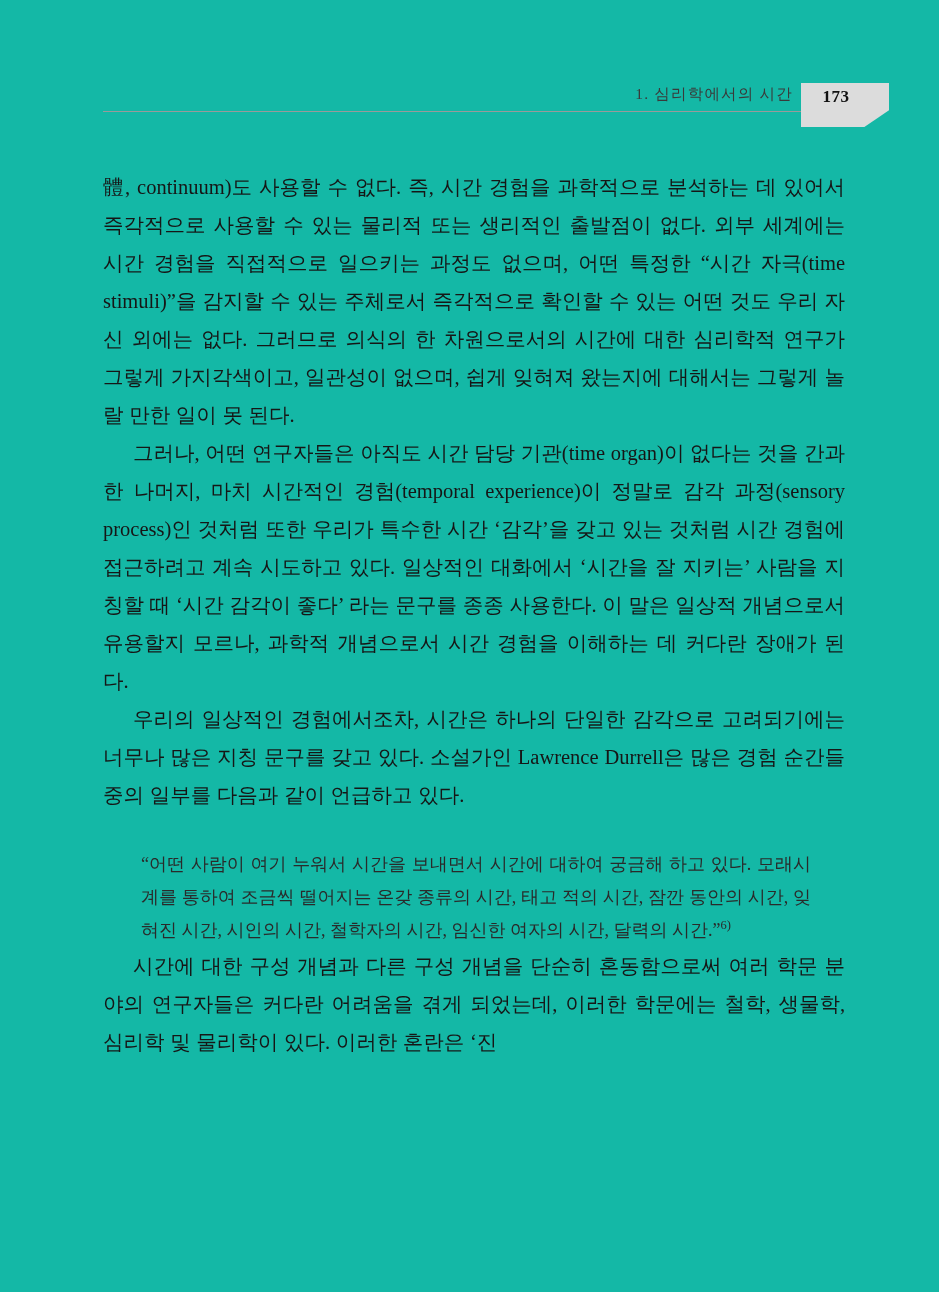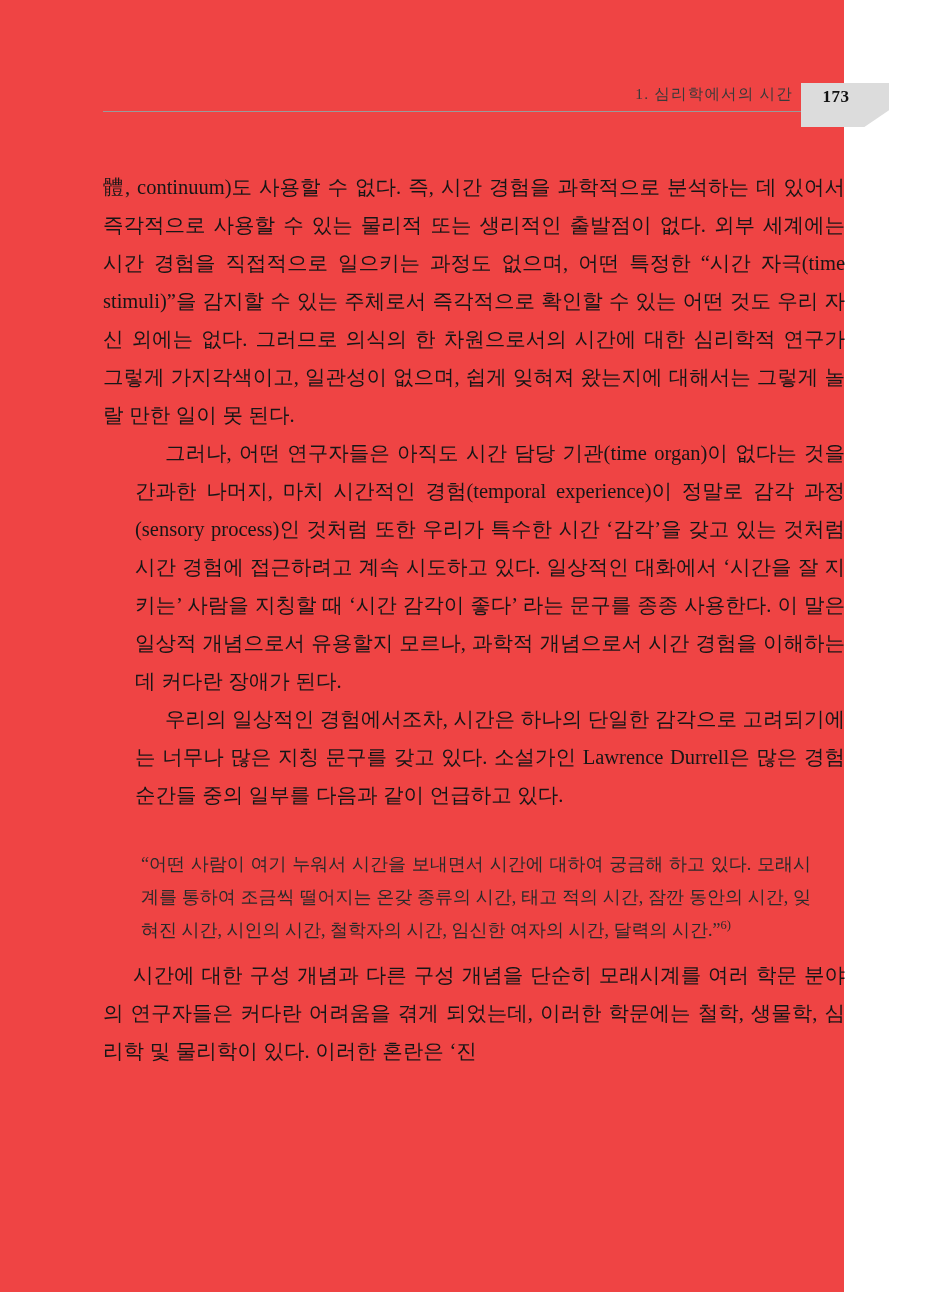--- a/index.html
+++ b/index.html
@@ -12,23 +12,23 @@
     height: 1292px;
     position: relative;
     font-family: "Liberation Serif", "DejaVu Serif", serif;
     color: #1a1a1a;
     overflow: hidden;
   }
 
   .page {
     position: absolute;
     left: 0; top: 0;
-    width: 844px;
+    width: 939px;
     height: 1292px;
-    background: #ef4444;
+    background: #14b8a6;
   }
 
   
   .header {
     position: absolute;
     left: 0;
     top: 78px;
     width: 941px;
     height: 46px;
   }
@@ -93,26 +93,25 @@
     text-align: justify;
     text-justify: inter-character;
     word-spacing: 0.5px;
     color: #161616;
   }
   p.indent {
     text-indent: 30px;
   }
   p.para + p.para {
     margin-top: 0;
-    margin-left: 32px;
   }
 
   
   .quote {
-    margin: 34px 0 9px 0;
+    margin: 34px 0 0 0;
     padding: 0 34px 0 38px;
     font-size: 18px;
     line-height: 33px;
     color: #2a2a2a;
     text-align: justify;
   }
   .quote .q-first {
     text-indent: 16px;
   }
   sup.fn {
@@ -144,16 +143,16 @@
     <p class="para">體, continuum)도 사용할 수 없다. 즉, 시간 경험을 과학적으로 분석하는 데 있어서 즉각적으로 사용할 수 있는 물리적 또는 생리적인 출발점이 없다. 외부 세계에는 시간 경험을 직접적으로 일으키는 과정도 없으며, 어떤 특정한 “시간 자극(time stimuli)”을 감지할 수 있는 주체로서 즉각적으로 확인할 수 있는 어떤 것도 우리 자신 외에는 없다. 그러므로 의식의 한 차원으로서의 시간에 대한 심리학적 연구가 그렇게 가지각색이고, 일관성이 없으며, 쉽게 잊혀져 왔는지에 대해서는 그렇게 놀랄 만한 일이 못 된다.</p>
 
     <p class="para indent">그러나, 어떤 연구자들은 아직도 시간 담당 기관(time organ)이 없다는 것을 간과한 나머지, 마치 시간적인 경험(temporal experience)이 정말로 감각 과정(sensory process)인 것처럼 또한 우리가 특수한 시간 ‘감각’을 갖고 있는 것처럼 시간 경험에 접근하려고 계속 시도하고 있다. 일상적인 대화에서 ‘시간을 잘 지키는’ 사람을 지칭할 때 ‘시간 감각이 좋다’ 라는 문구를 종종 사용한다. 이 말은 일상적 개념으로서 유용할지 모르나, 과학적 개념으로서 시간 경험을 이해하는 데 커다란 장애가 된다.</p>
 
     <p class="para indent">우리의 일상적인 경험에서조차, 시간은 하나의 단일한 감각으로 고려되기에는 너무나 많은 지칭 문구를 갖고 있다. 소설가인 Lawrence Durrell은 많은 경험 순간들 중의 일부를 다음과 같이 언급하고 있다.</p>
 
     <div class="quote">
       <span class="q-first">“어떤 사람이 여기 누워서 시간을 보내면서 시간에 대하여 궁금해 하고 있다. 모래시계를 통하여 조금씩 떨어지는 온갖 종류의 시간, 태고 적의 시간, 잠깐 동안의 시간, 잊혀진 시간, 시인의 시간, 철학자의 시간, 임신한 여자의 시간, 달력의 시간.”</span><sup class="fn">6)</sup>
     </div>
 
-    <p class="para indent after-quote">시간에 대한 구성 개념과 다른 구성 개념을 단순히 모래시계를 여러 학문 분야의 연구자들은 커다란 어려움을 겪게 되었는데, 이러한 학문에는 철학, 생물학, 심리학 및 물리학이 있다. 이러한 혼란은 ‘진</p>
+    <p class="para indent after-quote">시간에 대한 구성 개념과 다른 구성 개념을 단순히 혼동함으로써 여러 학문 분야의 연구자들은 커다란 어려움을 겪게 되었는데, 이러한 학문에는 철학, 생물학, 심리학 및 물리학이 있다. 이러한 혼란은 ‘진</p>
 
   </div>
 </div>
 
 </body></html>

